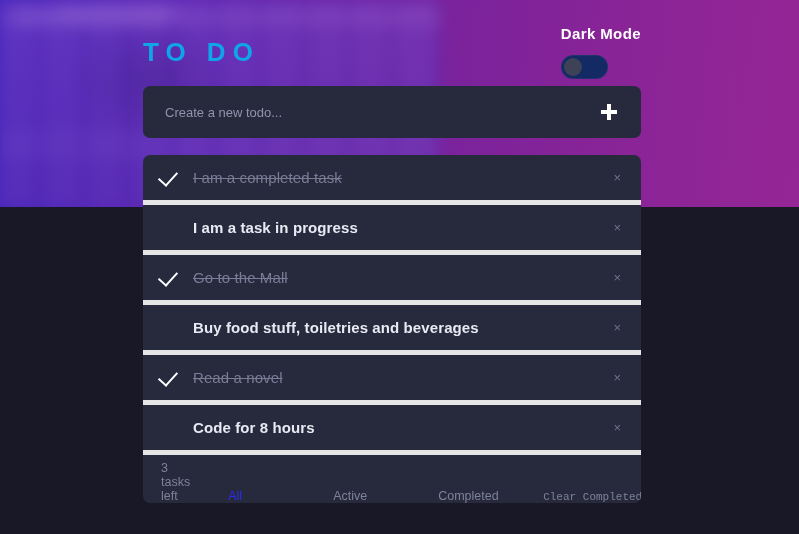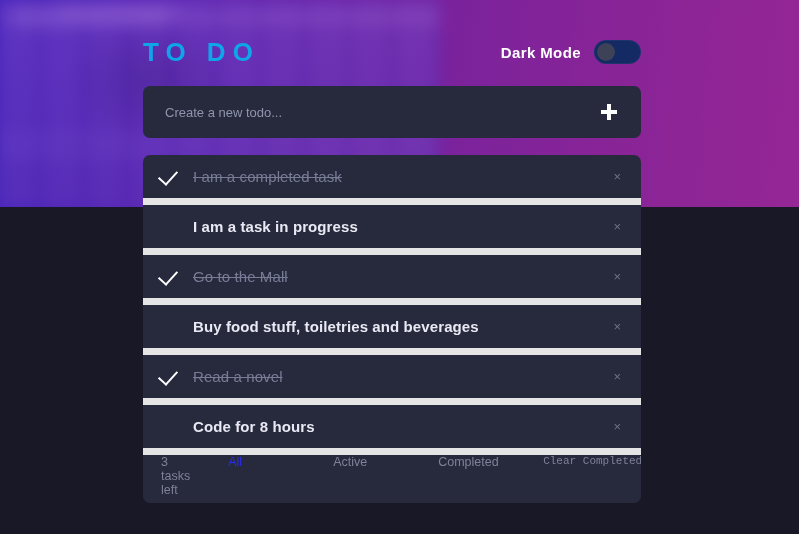--- a/index.html
+++ b/index.html
@@ -73,21 +73,21 @@
     height:82px;
     display:flex; align-items:center; justify-content:space-between;
     padding-top:22px;
   }
   #app-title{
     color:#0ea5e9;
     font-size:26px;
     font-weight:bold;
     letter-spacing:7px;
   }
-  #darkmode-group{ display:flex; align-items:center; gap:13px; }
+  #darkmode-group{ display:flex; align-items:flex-start; gap:13px;flex-direction:column; }
   #darkmode-label{
     color:#ffffff; font-size:15px; font-weight:bold; letter-spacing:.4px;
   }
   #darkmode-toggle{
     width:47px; height:24px; border-radius:14px;
     background:#142a64;
     position:relative; cursor:pointer;
     box-shadow:inset 0 0 0 1px rgba(255,255,255,.05);
   }
   #darkmode-knob{
@@ -129,21 +129,21 @@
   #todo-card{
     margin-top:17px;
     background:#272a3d;
     border-radius:7px;
     overflow:hidden;
   }
   .todo-row{
     height:50px;
     display:flex; align-items:center;
     padding:0 20px 0 0;
-    border-bottom:7px solid #e5e5e5;
+    border-bottom:5px solid #e5e5e5;
     position:relative;
   }
   .todo-check{
     width:50px; min-width:50px;
     display:flex; align-items:center; justify-content:center;
     cursor:pointer;
     height:100%;
   }
   .check-glyph{
     width:18px; height:11px;
@@ -168,21 +168,21 @@
     color:#6d7289;
     font-size:13px;
     background:transparent; border:none; cursor:pointer;
     font-family:"Liberation Sans", sans-serif;
     line-height:1;
   }
 
   
   #todo-footer{
     height:48px;
-    display:flex; align-items:flex-start;
+    display:flex; align-items:flex-end;
     padding:0 18px;
     color:#7e8299;
     font-size:12.5px;
   }
   #tasks-left{ color:#7e8299; }
   #filters{
     flex:1;
     display:flex; align-items:center; justify-content:flex-start;
     gap:0;
     padding-left:38px;

